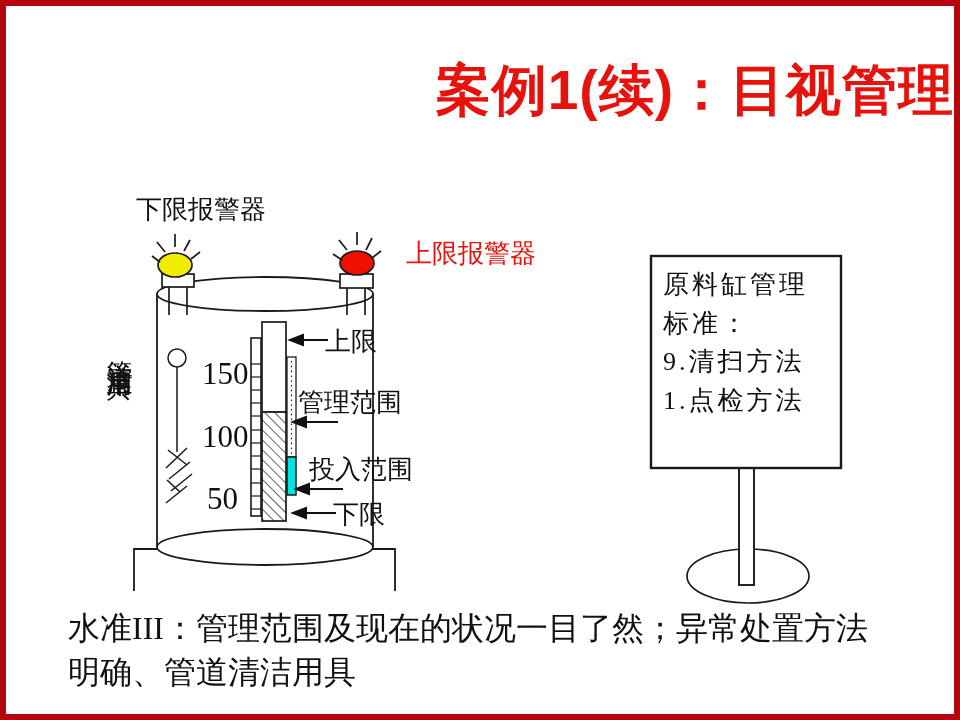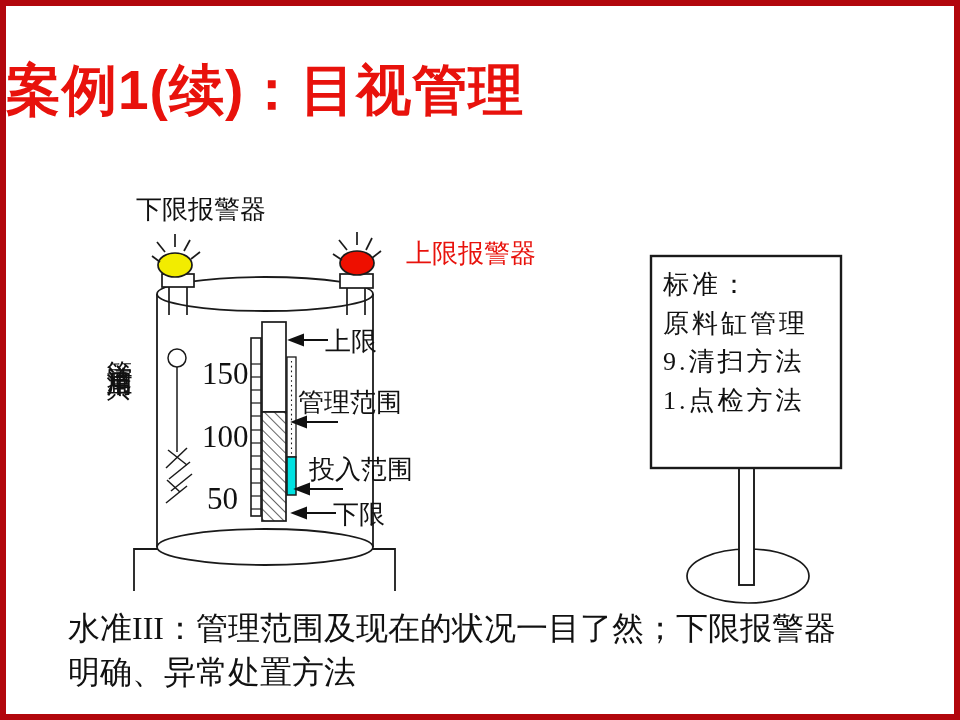--- a/index.html
+++ b/index.html
@@ -2,21 +2,21 @@
 <html><head>
 <meta charset="utf-8">
 <style>
   html,body { margin:0; padding:0; background:#fff; }
   .slide {
     position:relative; width:960px; height:720px; box-sizing:border-box;
     background:#ffffff; border:6px solid #b2070d; overflow:hidden;
     font-family:"Liberation Serif","DejaVu Serif",serif;
   }
   .title {
-    position:absolute; top:48px; left:0; right:0; text-align:left;
+    position:absolute; top:48px; left:0; right:0; text-align:right;
     font-family:"Liberation Sans","DejaVu Sans",sans-serif;
     font-weight:bold; font-size:55px; color:#e8120c; letter-spacing:1px;
   }
   svg.diagram { position:absolute; top:0; left:0; }
   .svgtxt { font-family:"Liberation Serif","DejaVu Serif",serif; fill:#111; font-size:26px; }
   .svgnum { font-family:"Liberation Serif","DejaVu Serif",serif; fill:#111; font-size:31px; }
   .redtxt { fill:#e8120c; }
   .pipe-tool {
     position:absolute; left:96px; top:334px; height:190px;
     writing-mode:vertical-rl; text-orientation:upright;
@@ -163,24 +163,24 @@
     <g stroke="#1a1a1a">
       <ellipse cx="742" cy="570" rx="61" ry="27" fill="#ffffff" stroke-width="1.7"></ellipse>
       <rect x="733" y="461" width="15" height="118" fill="#ffffff" stroke-width="1.9"></rect>
       <rect x="645" y="250" width="190" height="212" fill="#ffffff" stroke-width="2.4"></rect>
     </g>
   </svg>
 
   <div class="pipe-tool">管道清洁用具</div>
 
   <div class="sign-text">
+    <div>原料缸管理</div>
     <div>标准：</div>
-    <div>原料缸管理</div>
     <div>9.清扫方法</div>
     <div>1.点检方法</div>
   </div>
 
   <div class="caption">
-    <div>水准III：管理范围及现在的状况一目了然；下限报警器</div>
-    <div>明确、异常处置方法</div>
+    <div>水准III：管理范围及现在的状况一目了然；异常处置方法</div>
+    <div>明确、管道清洁用具</div>
   </div>
 
 </div>
 
 </body></html>

